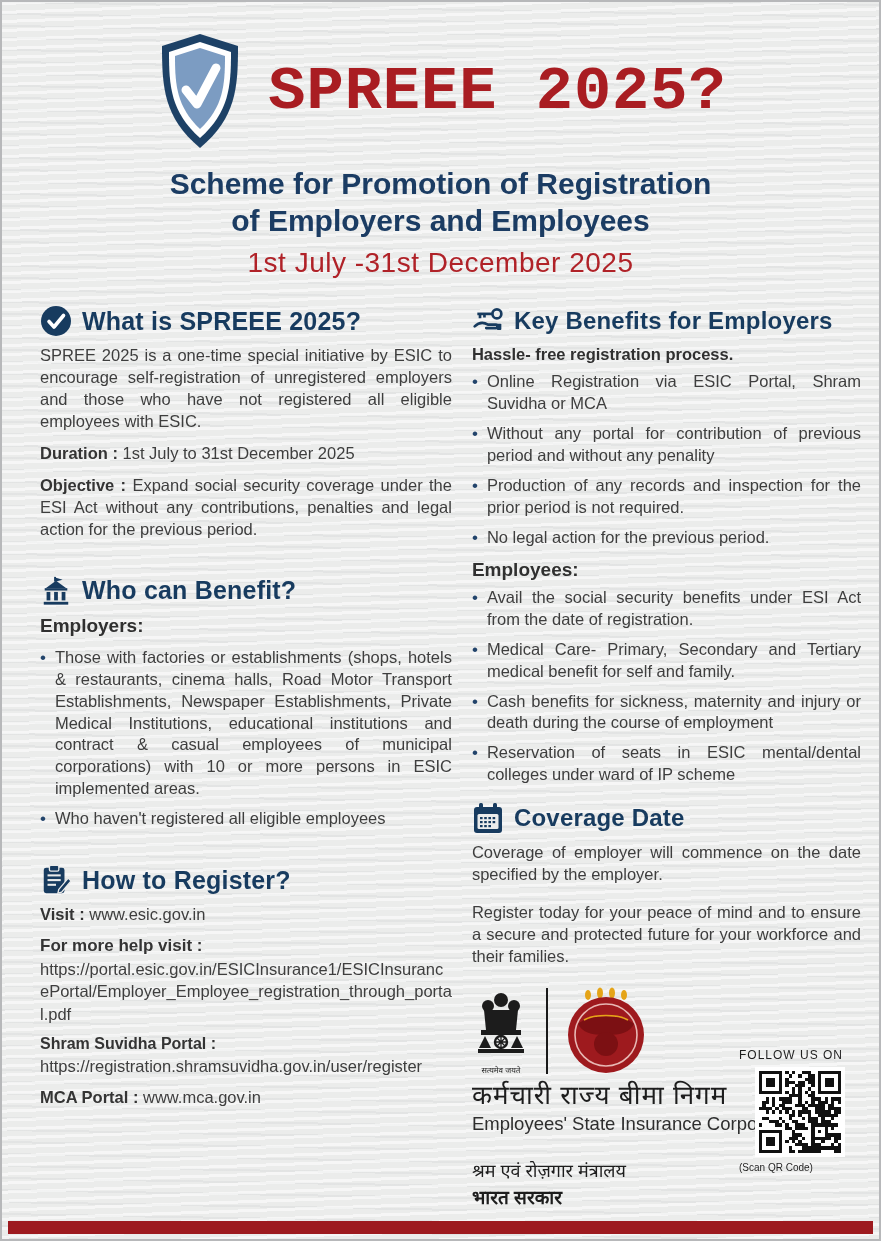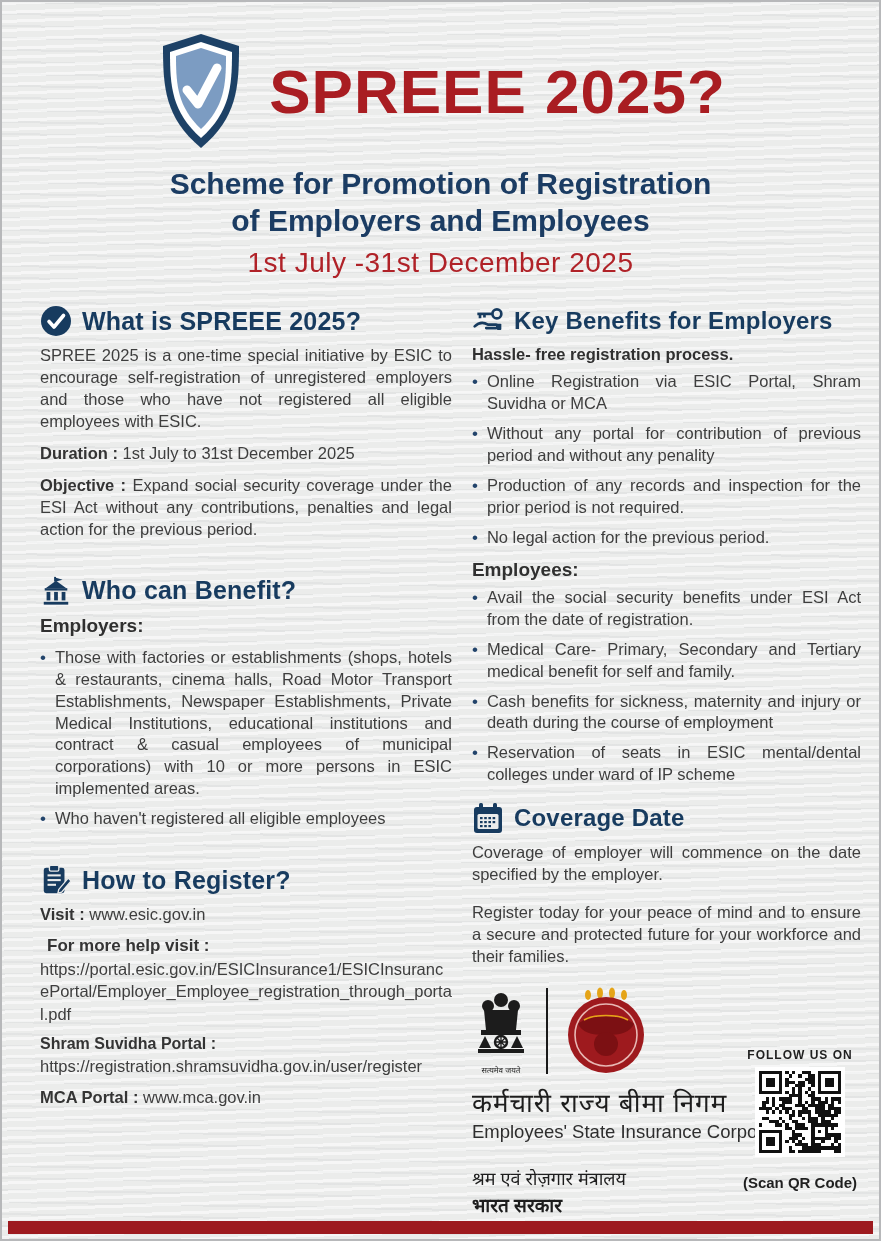--- a/index.html
+++ b/index.html
@@ -14,21 +14,21 @@
     overflow:hidden;
     color:#3e3e3e;
     background:
       repeating-linear-gradient(178deg, rgba(255,255,255,.55) 0 3px, rgba(255,255,255,0) 3px 9px),
       repeating-linear-gradient(1deg, rgba(205,207,209,.28) 0 2px, rgba(205,207,209,0) 2px 12px),
       #ebeceb;
   }
 
   
   .header { padding-top:28px; text-align:center; }
-  .title-row { display:flex; align-items:center; justify-content:center; gap:22px; }
+  .title-row { display:flex; align-items:center; justify-content:center; gap:22px;font-family:Liberation Mono, monospace; }
   .shield { width:92px; height:122px; flex:0 0 auto; }
   .main-title {
     font-size:62px; font-weight:800; letter-spacing:1px;
     color:#a91d22;
   }
   .subtitle { margin-top:14px; color:#1b3c63; font-weight:bold; font-size:30px; line-height:1.22; }
   .date-range { margin-top:8px; color:#b02228; font-size:28px; font-weight:500; letter-spacing:.5px; }
 
   
   .columns { display:flex; gap:20px; padding:26px 18px 0 38px; }
@@ -48,36 +48,36 @@
 
   ul.bullets { list-style:none; margin:0 0 10px; }
   ul.bullets li { display:flex; gap:9px; font-size:16.5px; line-height:1.33; margin-bottom:8px; }
   ul.bullets li .dot { color:#22446b; font-size:17px; line-height:1.25; flex:0 0 auto; }
   ul.bullets li .txt { text-align:justify; }
 
   .url { font-size:16.5px; line-height:1.35; word-break:break-all; text-align:left; margin-bottom:10px; }
 
   
   .footer { position:relative; margin-top:4px; min-height:205px; }
-  .logo-row { display:flex; align-items:center; gap:16px; margin-bottom:8px; }
+  .logo-row { display:flex; align-items:center; gap:16px; margin-bottom:0; }
   .emblem-wrap { text-align:center; }
   .emblem { width:58px; height:78px; display:block; margin:0 auto; }
   .emblem-cap { font-size:8px; color:#222; }
   .logo-divider { width:2px; height:86px; background:#1a1a1a; }
   .esic-logo { width:84px; height:90px; }
   .org-hindi { font-size:26px; color:#1d1d1d; letter-spacing:1px; }
   .org-en { font-size:18.5px; color:#2e2e2e; margin-top:1px; }
   .ministry-hindi { font-size:18px; color:#1d1d1d; margin-top:23px; }
   .govt-hindi { font-size:19px; color:#1d1d1d; font-weight:bold; margin-top:2px; }
 
-  .qr-block { position:absolute; right:0; top:62px; width:122px; text-align:center;font-weight:bold; }
+  .qr-block { position:absolute; right:0; top:62px; width:122px; text-align:left; }
   .follow { font-size:12px; color:#1f1f1f; letter-spacing:1px; margin-bottom:5px; white-space:nowrap; }
   .qr-box { width:90px; height:90px; margin:0 auto; background:#fff; padding:4px; }
   .qr-box svg { width:100%; height:100%; display:block; }
-  .scan { font-size:15px; color:#1f1f1f; margin-top:17px; white-space:nowrap; }
+  .scan { font-size:10px; color:#1f1f1f; margin-top:5px; white-space:nowrap; }
 
   .bottom-bar { position:absolute; left:6px; right:6px; bottom:5px; height:13px; background:#9d1a1f; }
 </style>
 </head>
 <body>
 
 <div class="poster">
 
   <div class="header">
     <div class="title-row">
@@ -155,21 +155,21 @@
             <rect x="8" y="16" width="14" height="2.2" fill="#ebeceb"></rect>
             <rect x="8" y="21" width="9" height="2.2" fill="#ebeceb"></rect>
             <path d="M20 27 L30 15 L33 18 L23 30 L19 31 Z" fill="#173b5f" stroke="#ebeceb" stroke-width="1.4"></path>
           </svg>
           <span class="sec-title">How to Register?</span>
         </div>
         <p class="body">
           <span class="lbl">Visit :</span>
           <span>www.esic.gov.in</span>
         </p>
-        <div class="lbl" style="font-size:17px; margin-bottom:2px;margin-left:7px;">For more help visit :</div>
+        <div class="lbl" style="font-size:17px; margin-bottom:2px;">For more help visit :</div>
         <div class="url">https://portal.esic.gov.in/ESICInsurance1/ESICInsurancePortal/Employer_Employee_registration_through_portal.pdf</div>
         <div class="lbl" style="font-size:16px; margin-bottom:2px;">Shram Suvidha Portal :</div>
         <div class="url">https://registration.shramsuvidha.gov.in/user/register</div>
         <p class="body">
           <span class="lbl">MCA Portal :</span>
           <span>www.mca.gov.in</span>
         </p>
       </div>
 
     </div>

